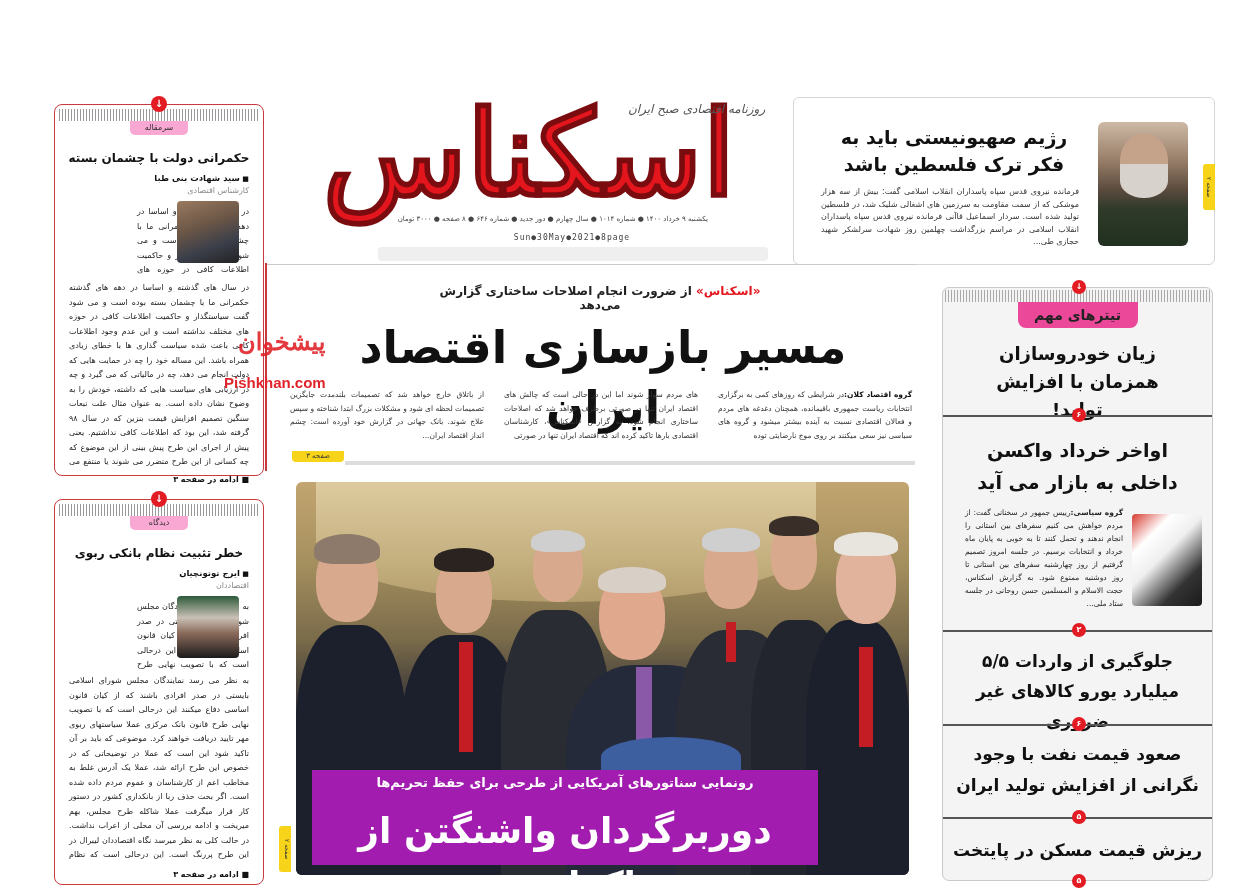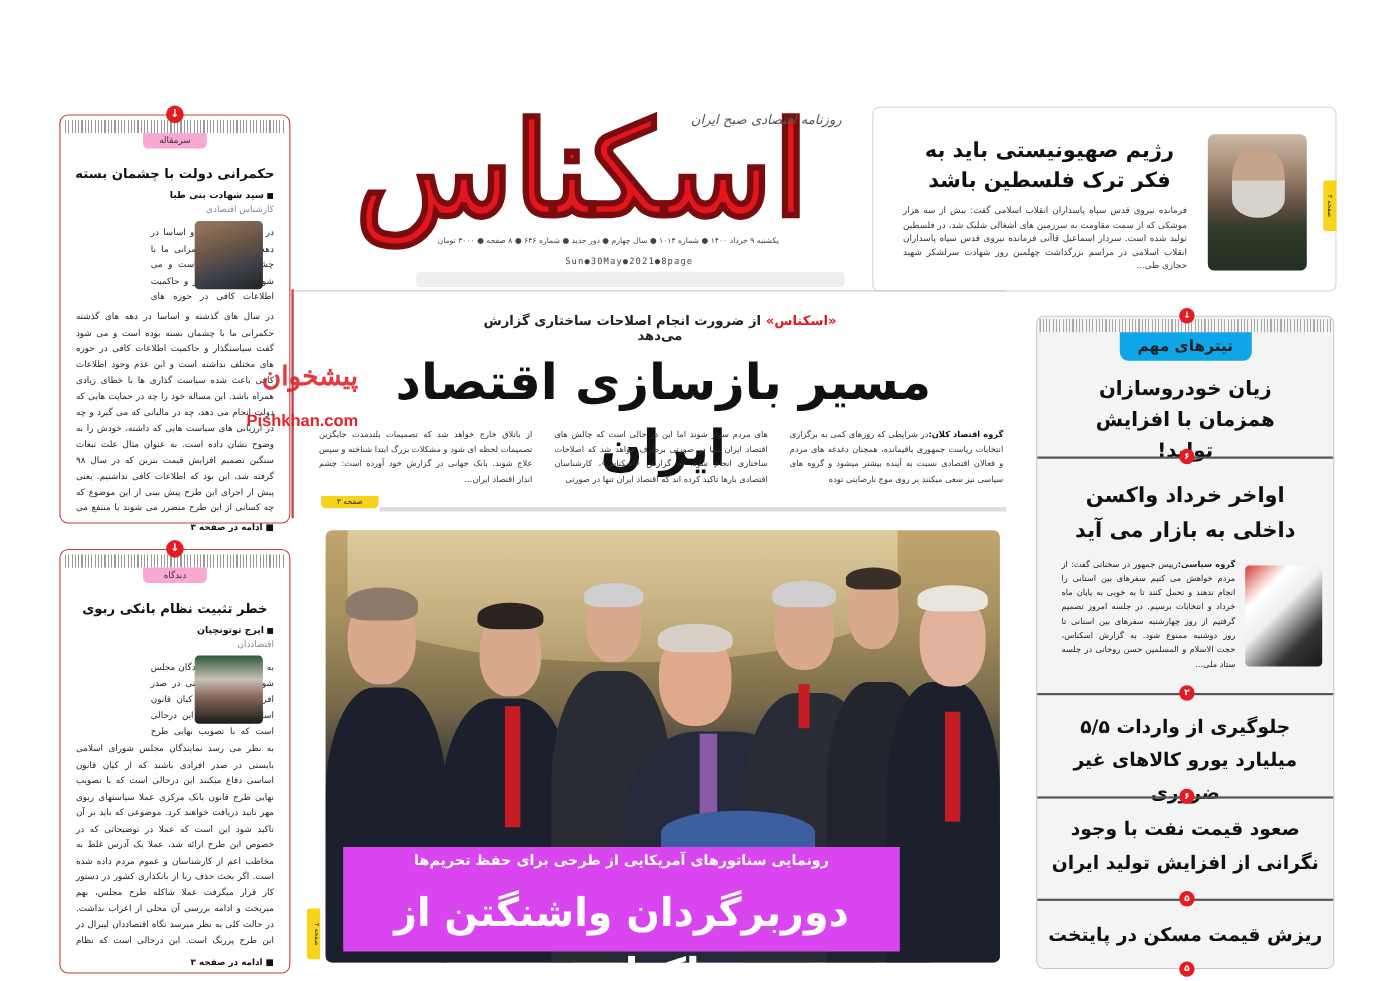--- a/index.html
+++ b/index.html
@@ -46,29 +46,29 @@
 .ptag-main{position:absolute;left:292px;top:451px;width:52px;height:11px;background:#f7d419;border-radius:0 0 4px 4px;font-size:7px;text-align:center;line-height:11px;color:#333}
 .grey-bar{position:absolute;left:345px;top:461px;width:570px;height:4px;background:#ddd}
 
 .photo-main{position:absolute;left:296px;top:482px;width:613px;height:393px;border-radius:6px;overflow:hidden;background:linear-gradient(180deg,#c2a570 0%,#a6905f 20%,#7a6b4a 40%,#2a2a33 60%,#1b1c25 100%)}
 .photo-main .dome{position:absolute;left:20px;top:0;width:500px;height:120px;border-radius:0 0 50% 50%;background:linear-gradient(180deg,#e9dbb3,#c4ac78);opacity:.7}
 .person{position:absolute;bottom:0;border-radius:40% 40% 0 0;background:#1c1f2c}
 .head{position:absolute;border-radius:45%;background:#d9a98e}
 .hair{position:absolute;border-radius:50% 50% 30% 30%;background:#cfcfcf}
 .tie{position:absolute;width:14px;height:110px;background:#c41e24}
 .podium{position:absolute;left:305px;top:255px;width:140px;height:40px;background:#3d5fa0;border-radius:50% 50% 0 0}
-.caption{position:absolute;left:312px;top:770px;width:506px;height:95px;background:#d946ef}
+.caption{position:absolute;left:312px;top:770px;width:506px;height:95px;background:#a21caf}
 .caption .sub{position:absolute;top:5px;width:100%;text-align:center;color:#fff;font-size:13px;font-weight:bold}
 .caption .big{position:absolute;top:34px;width:100%;text-align:center;color:#fff;font-size:36px;font-weight:bold;line-height:54px}
 .ptag-side{position:absolute;left:279px;top:826px;width:12px;height:46px;background:#f7d419;border-radius:3px 0 0 3px;font-size:6px;writing-mode:vertical-rl;text-align:center;color:#333}
 
 .rbox{position:absolute;left:942px;top:287px;width:271px;height:594px;border:1px solid #c9c9c9;border-radius:7px;background:#f4f4f4}
 .rbox .hatch{height:12px;margin:2px 2px 0;background:repeating-linear-gradient(90deg,#aaa 0 1px,#f4f4f4 1px 3px)}
 .rbox .pin{position:absolute;width:14px;height:14px;border-radius:50%;background:#e31b23;color:#fff;font-size:8px;text-align:center;line-height:14px;font-weight:bold;left:129px}
-.rbox .kicker{margin:0 auto;width:120px;height:26px;background:#0ea5e9;border-radius:0 0 8px 8px;font-size:14px;text-align:center;line-height:26px;font-weight:bold;color:#222}
+.rbox .kicker{margin:0 auto;width:120px;height:26px;background:#ec4899;border-radius:0 0 8px 8px;font-size:14px;text-align:center;line-height:26px;font-weight:bold;color:#222}
 .rbox .item{position:absolute;left:0;width:100%;text-align:center;font-weight:bold;color:#111}
 .rbox .sep{position:absolute;left:0;width:100%;height:1.5px;background:#555}
 .rbox .sep .pin{top:-7px}
 .rbox .bodytxt{position:absolute;left:22px;top:218px;width:158px;font-size:7.5px;line-height:13px;color:#222;text-align:justify}
 .rbox .rpic{position:absolute;left:189px;top:226px;width:70px;height:92px;border-radius:4px;background:linear-gradient(135deg,#d63b2f 0%,#fff 25%,#eee 45%,#333 75%,#1a1a1a 100%)}
 </style>
 </head>
 <body>
 
 <div class="logo">اسکناس</div>

